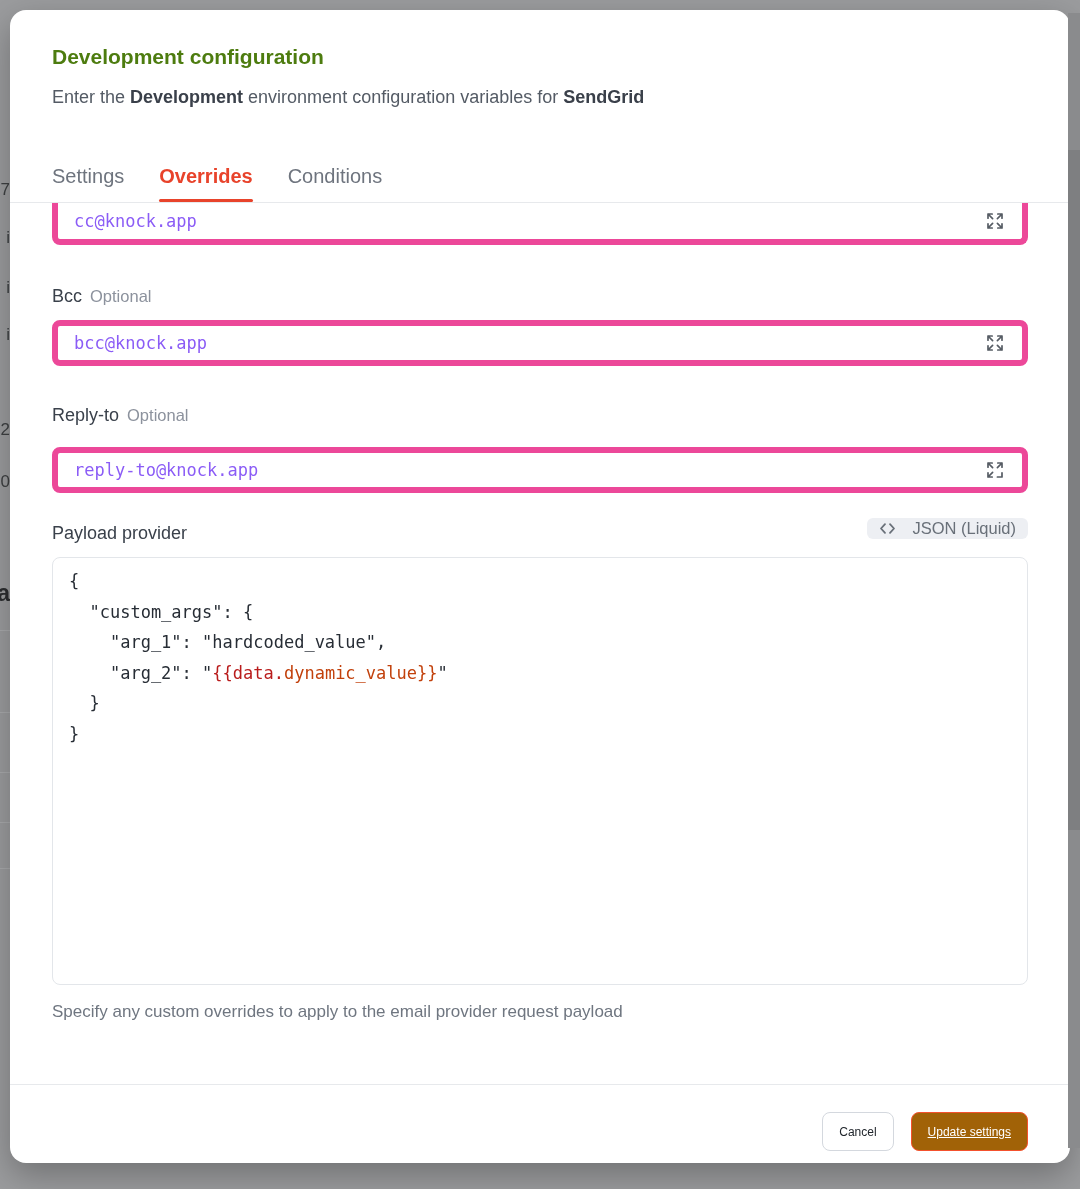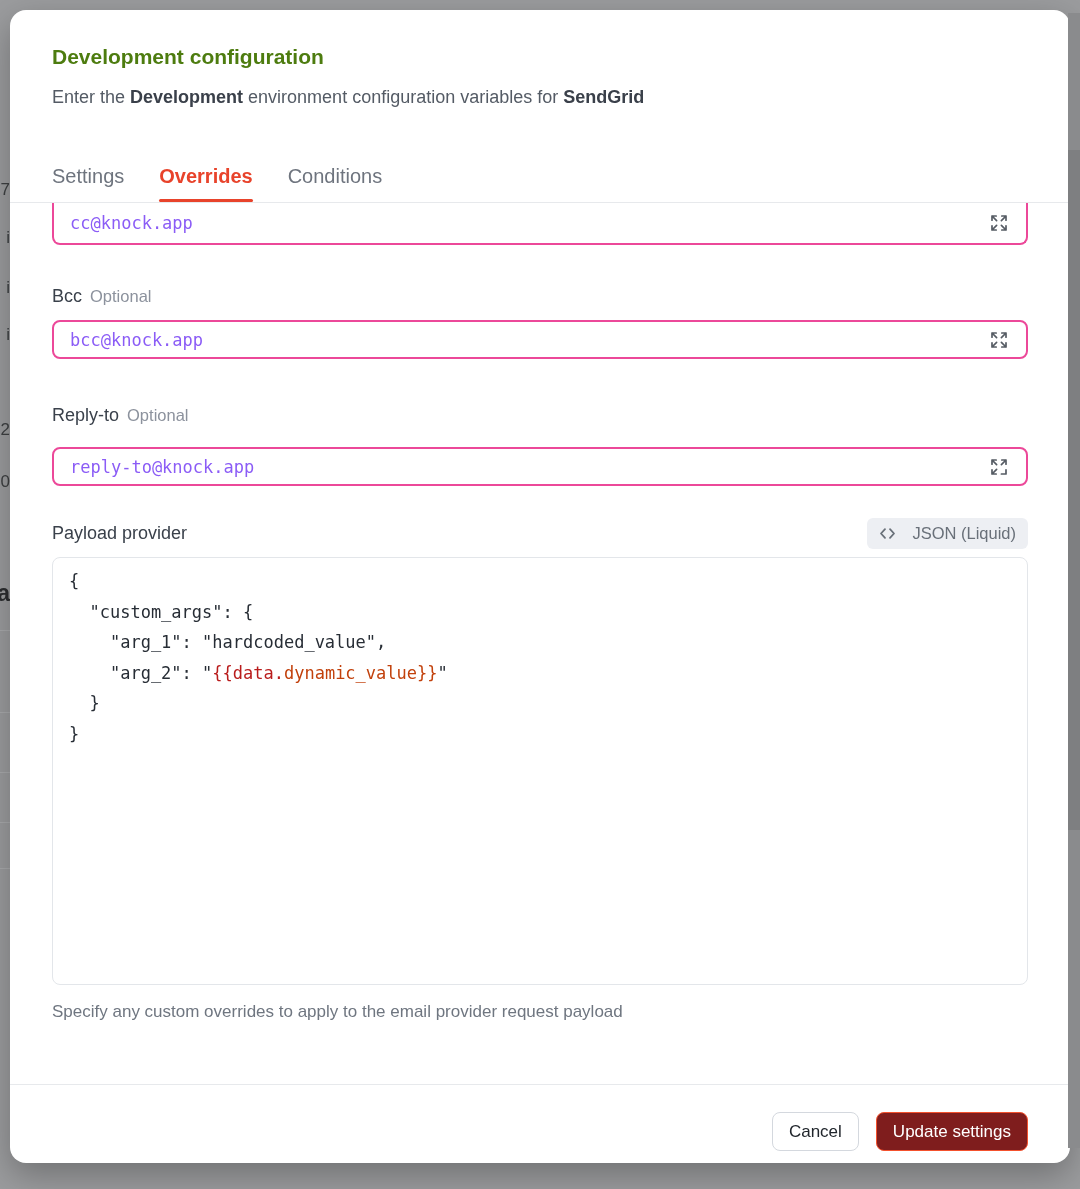--- a/index.html
+++ b/index.html
@@ -77,22 +77,22 @@
     content: ""; position: absolute; left: 0; right: 0; bottom: 0;
     height: 3px; background: #e8432b; border-radius: 2px;
   }
   .tabbar-border {
     position: absolute; left: 0; top: 192px; width: 1060px; height: 1px;
     background: #e7e9ec;
   }
 
   
   .text-box {
-    position: absolute; left: 42px; width: 976px; height: 39px;
-    border: 2px solid #ec4899; border-radius: 8px; background: #fff;
+    position: absolute; left: 42px; width: 976px; height: 46px;
+    border: 6px solid #ec4899; border-radius: 8px; background: #fff;
     display: flex; align-items: center; padding: 0 16px;
   }
   .text-box .value {
     font-family: "DejaVu Sans Mono", "Liberation Mono", monospace;
     font-size: 17px; color: #8b5cf6; flex: 1;
     white-space: nowrap; overflow: hidden;
   }
   .expand-btn {
     background: none; border: none; cursor: pointer; padding: 0;
     width: 22px; height: 22px; display: flex; align-items: center; justify-content: center;
@@ -107,21 +107,21 @@
   }
   .field-label .optional {
     font-size: 16.5px; font-weight: 400; color: #8c929d; margin-left: 8px;
   }
   .bcc-label { top: 275px; }
   .reply-label { top: 394px; }
   .payload-label { top: 512px; }
 
   
   .format-badge {
-    position: absolute; right: 42px; top: 508px; height: 31px;
+    position: absolute; right: 42px; top: 508px; height: 21px;
     display: flex; align-items: center; gap: 16px; padding: 0 12px;
     background: #edeff3; border-radius: 6px; border: none; cursor: pointer;
     font-family: "Liberation Sans", sans-serif;
     font-size: 16.5px; color: #697079;
   }
 
   
   .code-editor {
     position: absolute; left: 42px; top: 547px; width: 976px; height: 428px;
     border: 1px solid #e3e6ea; border-radius: 8px; background: #fff;
@@ -145,25 +145,25 @@
     position: absolute; left: 0; top: 1074px; width: 1060px; height: 1px;
     background: #e7e9ec;
   }
   .footer-actions {
     position: absolute; right: 42px; top: 1102px;
     display: flex; gap: 17px; align-items: center;
   }
   .btn {
     height: 39px; border-radius: 8px; padding: 0 16px;
     font-family: "Liberation Sans", sans-serif;
-    font-size: 17px; font-weight: 500; cursor: pointer;
+    font-size: 12px; font-weight: 500; cursor: pointer;
     display: flex; align-items: center;
   }
   .btn-cancel { background: #fff; border: 1px solid #d4d8de; color: #21262c; }
-  .btn-update { background: #7f1d1d; border: 1px solid #f4512d; color: #ffffff; }
+  .btn-update { background: #a16207; border: 1px solid #f4512d; color: #ffffff; text-decoration: underline; }
 
   .icon-svg { display: block; }
 </style>
 </head>
 <body>
 
 <div class="bg-left-strip">
   <span class="bg-frag f0">7</span>
   <span class="bg-frag f1">i</span>
   <span class="bg-frag f2">i</span>

